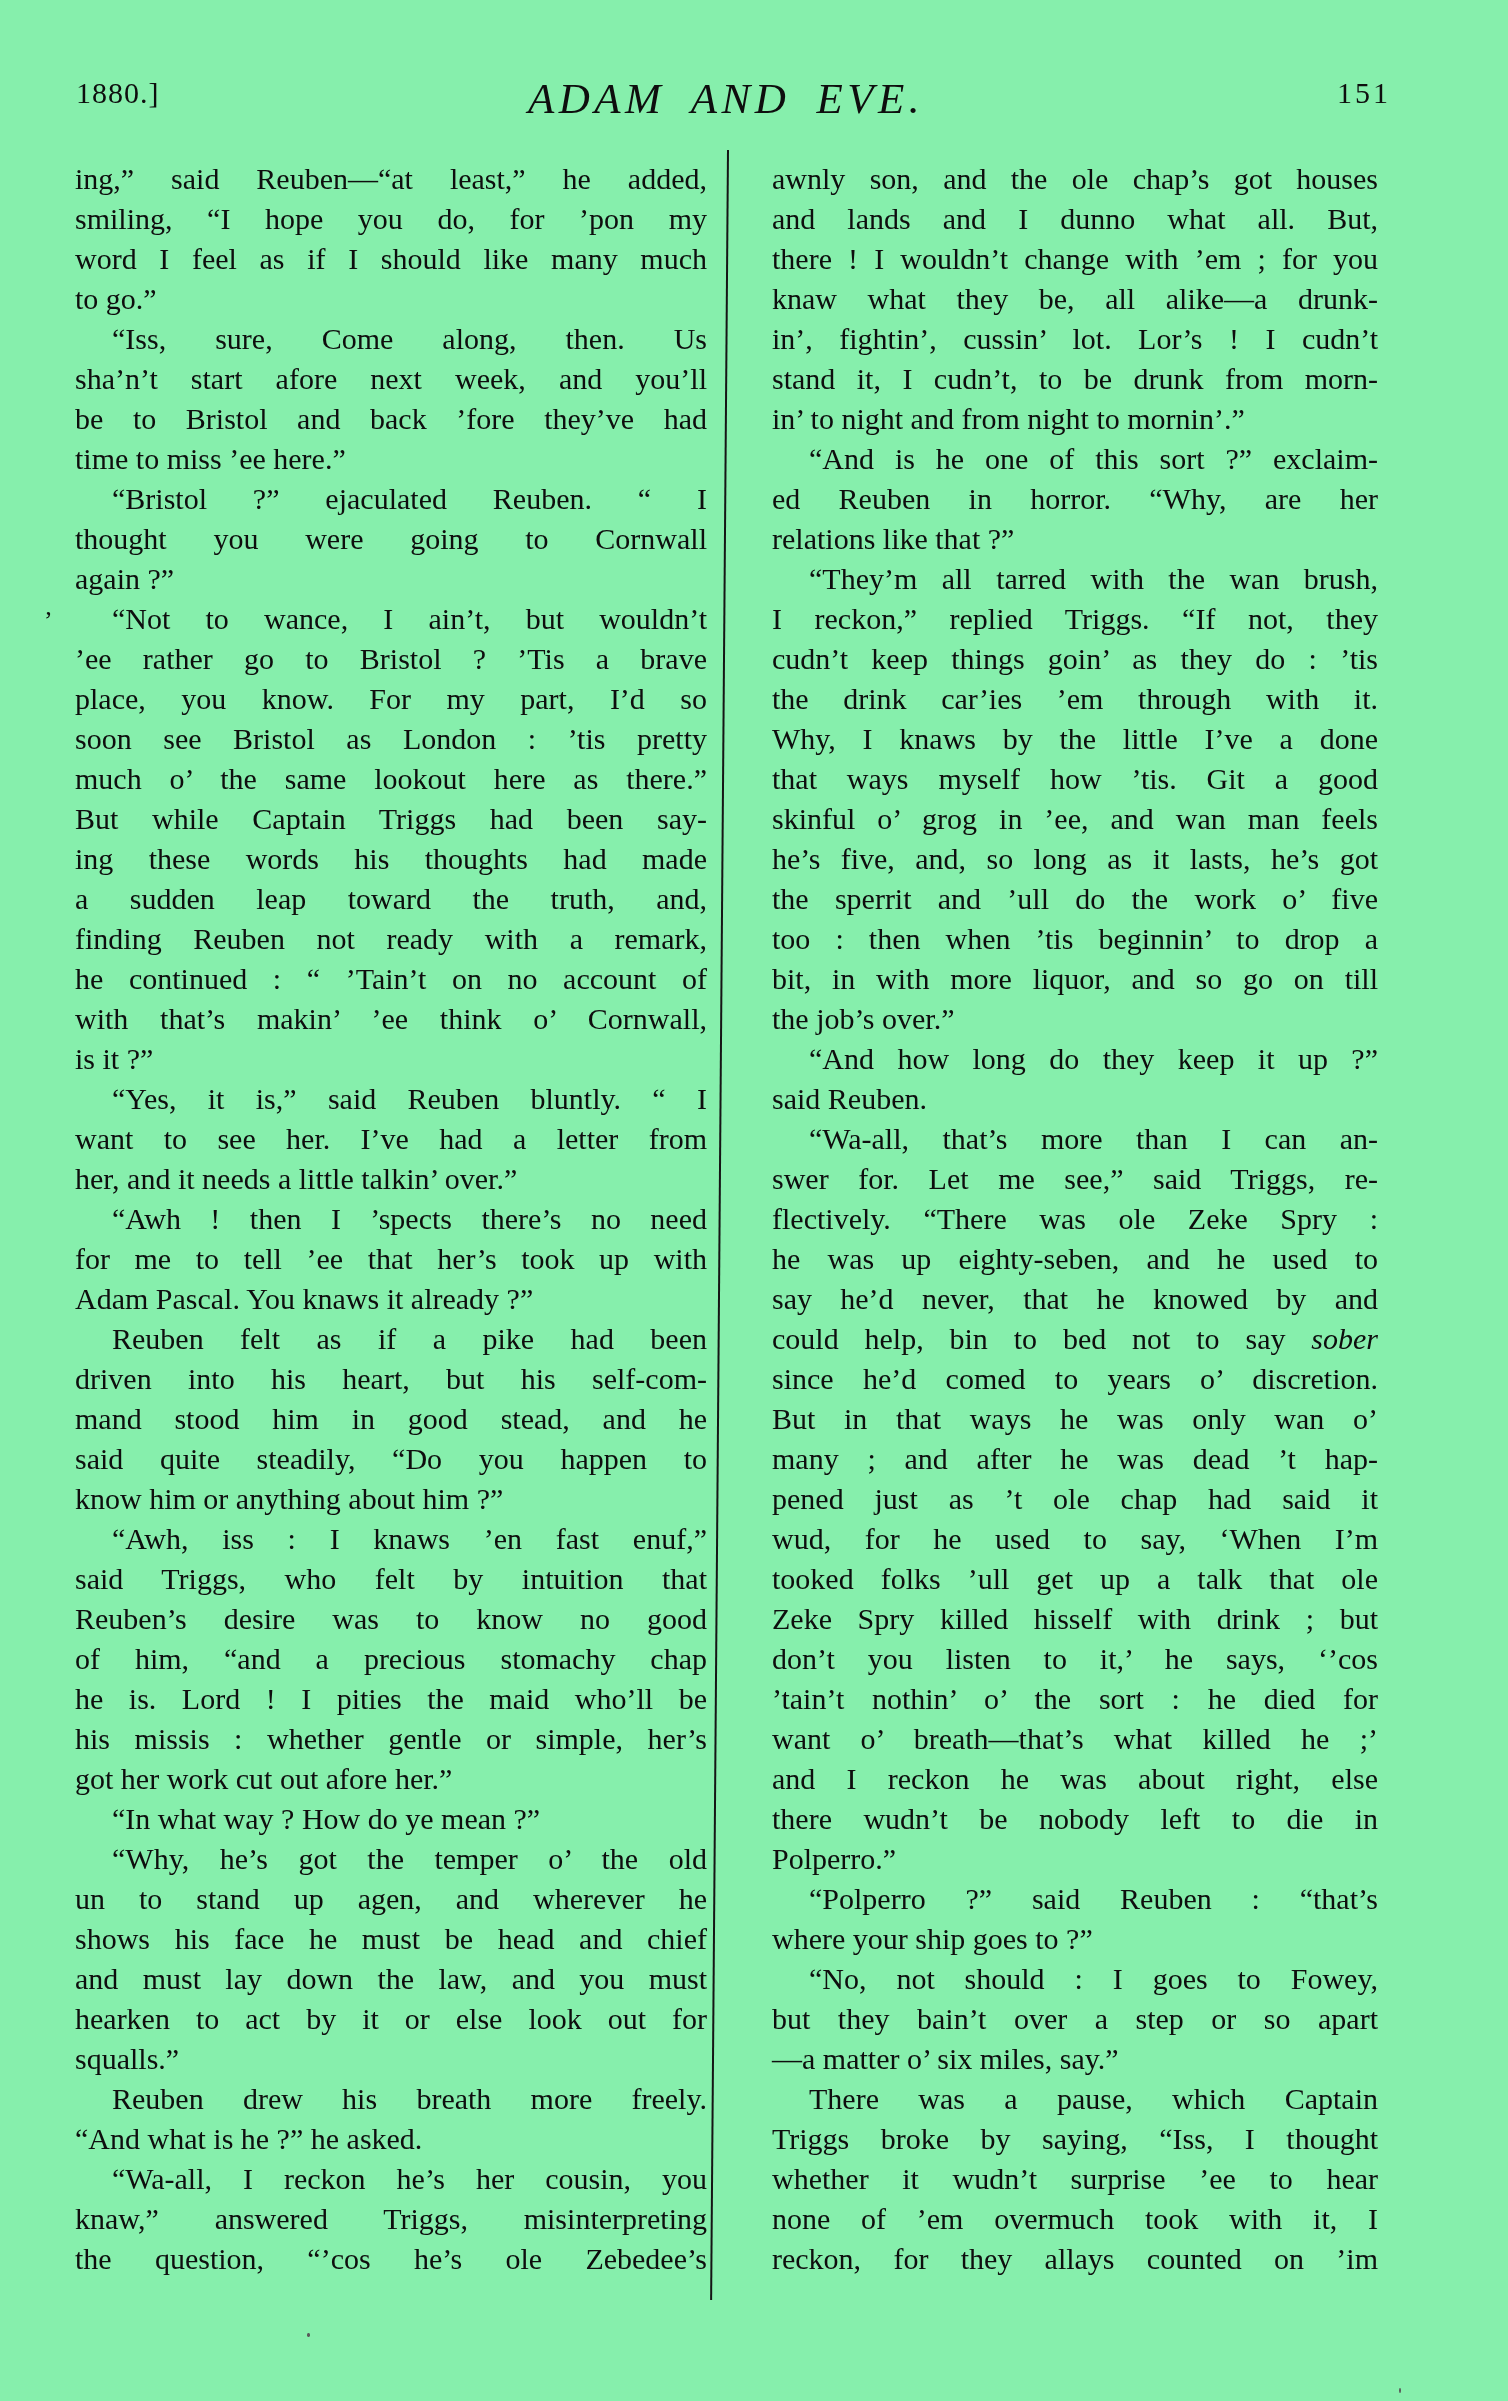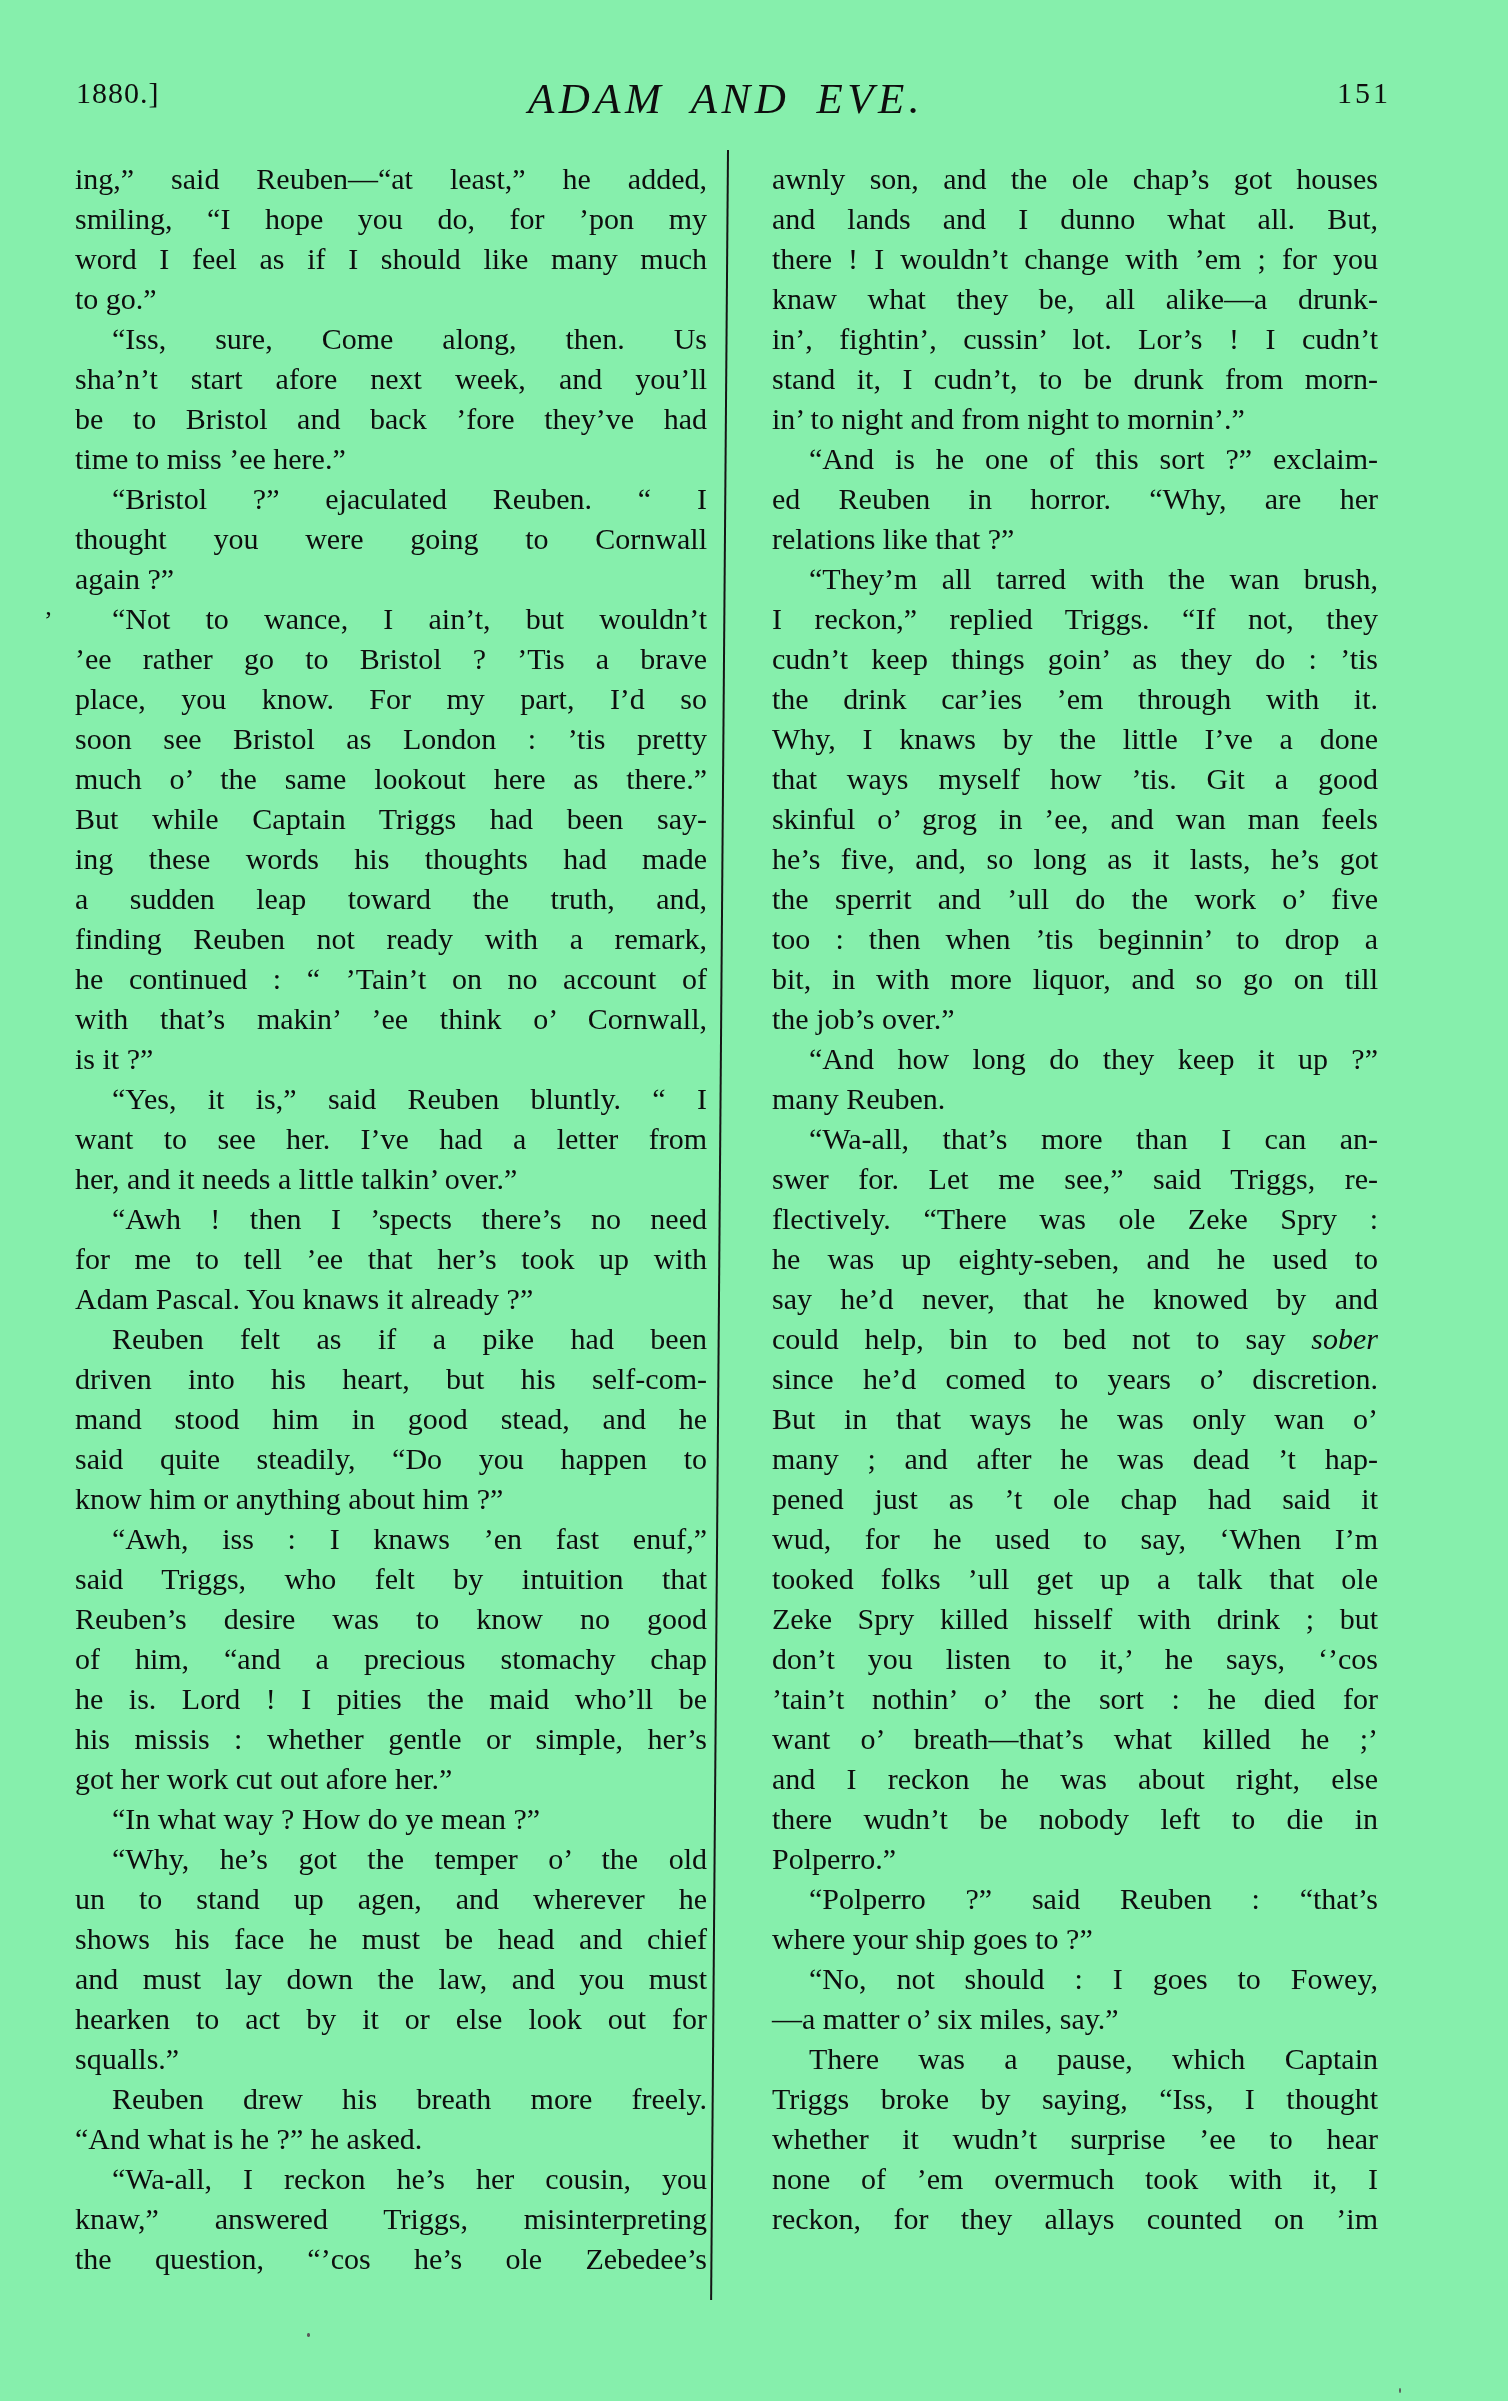--- a/index.html
+++ b/index.html
@@ -151,21 +151,21 @@
       <div class="line">the drink car’ies ’em through with it.</div>
       <div class="line">Why, I knaws by the little I’ve a done</div>
       <div class="line">that ways myself how ’tis. Git a good</div>
       <div class="line">skinful o’ grog in ’ee, and wan man feels</div>
       <div class="line">he’s five, and, so long as it lasts, he’s got</div>
       <div class="line">the sperrit and ’ull do the work o’ five</div>
       <div class="line">too : then when ’tis beginnin’ to drop a</div>
       <div class="line">bit, in with more liquor, and so go on till</div>
       <div class="line end">the job’s over.”</div>
       <div class="line indent">“And how long do they keep it up ?”</div>
-      <div class="line end">many Reuben.</div>
+      <div class="line end">said Reuben.</div>
       <div class="line indent">“Wa-all, that’s more than I can an-</div>
       <div class="line">swer for. Let me see,” said Triggs, re-</div>
       <div class="line">flectively. “There was ole Zeke Spry :</div>
       <div class="line">he was up eighty-seben, and he used to</div>
       <div class="line">say he’d never, that he knowed by and</div>
       <div class="line">could help, bin to bed not to say <i>sober</i></div>
       <div class="line">since he’d comed to years o’ discretion.</div>
       <div class="line">But in that ways he was only wan o’</div>
       <div class="line">many ; and after he was dead ’t hap-</div>
       <div class="line">pened just as ’t ole chap had said it</div>
@@ -174,20 +174,21 @@
       <div class="line">Zeke Spry killed hisself with drink ; but</div>
       <div class="line">don’t you listen to it,’ he says, ‘’cos</div>
       <div class="line">’tain’t nothin’ o’ the sort : he died for</div>
       <div class="line">want o’ breath—that’s what killed he ;’</div>
       <div class="line">and I reckon he was about right, else</div>
       <div class="line">there wudn’t be nobody left to die in</div>
       <div class="line end">Polperro.”</div>
       <div class="line indent">“Polperro ?” said Reuben : “that’s</div>
       <div class="line end">where your ship goes to ?”</div>
       <div class="line indent">“No, not should : I goes to Fowey,</div>
+      <div class="line">but they bain’t over a step or so apart</div>
       <div class="line end">—a matter o’ six miles, say.”</div>
       <div class="line indent">There was a pause, which Captain</div>
       <div class="line">Triggs broke by saying, “Iss, I thought</div>
       <div class="line">whether it wudn’t surprise ’ee to hear</div>
       <div class="line">none of ’em overmuch took with it, I</div>
       <div class="line">reckon, for they allays counted on ’im</div>
     </div>
 
   <span class="margin-mark">’</span>
   <span class="speck speck-1"></span>

